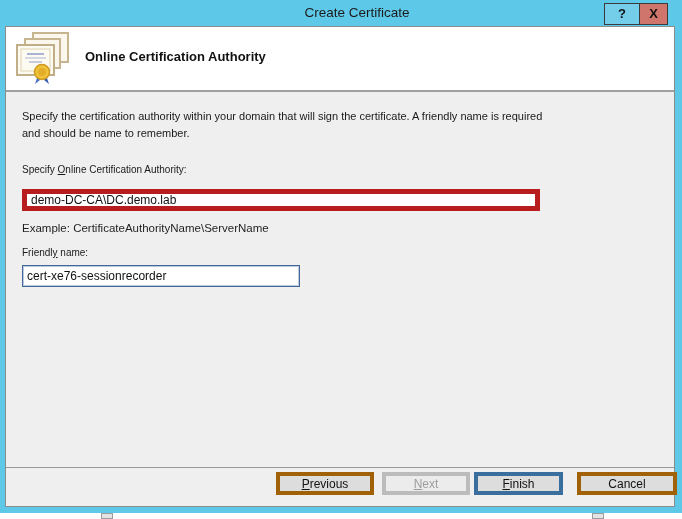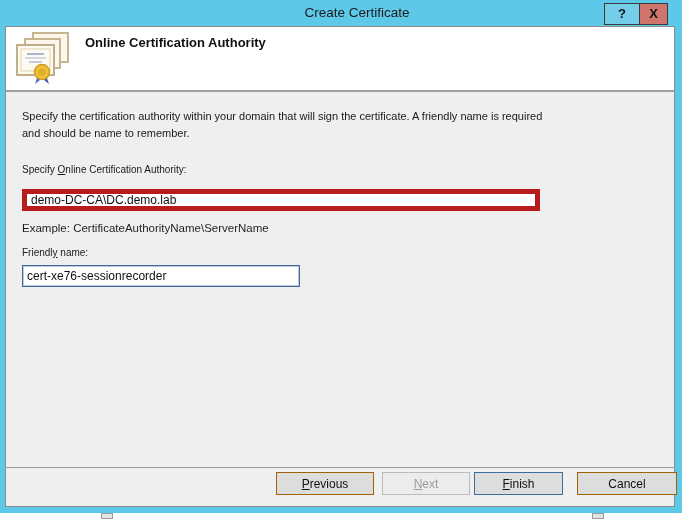--- a/index.html
+++ b/index.html
@@ -13,21 +13,21 @@
   .tb-buttons{position:absolute;top:3px;right:14px;height:22px;display:flex;}
   .tb-btn{box-sizing:border-box;height:22px;border:1px solid #3a3a3a;font-family:"Liberation Sans",sans-serif;
           font-weight:bold;font-size:13px;color:#111;padding:0;line-height:20px;text-align:center;cursor:pointer;}
   .help-btn{width:35px;background:#74cde9;border-right:none;}
   .close-btn{width:29px;background:#d0756c;}
 
   
   .inner{position:absolute;left:6px;top:27px;width:668px;height:479px;background:#efefef;
          box-shadow:0 0 0 1px #8c8c8c;}
   .header{position:absolute;left:0;top:0;width:668px;height:63px;background:#ffffff;}
-  .header-title{position:absolute;left:79px;top:8px;font-size:13px;font-weight:bold;color:#111;}
+  .header-title{position:absolute;left:79px;top:22px;font-size:13px;font-weight:bold;color:#111;}
   .cert-icon{position:absolute;left:8px;top:4px;width:58px;height:56px;display:block;}
   .divider{position:absolute;left:0;top:63px;width:668px;height:2px;background:#9f9f9f;}
 
   .content{position:absolute;left:0;top:65px;width:668px;height:414px;background:#efefef;}
   .desc{position:absolute;left:16px;font-size:11px;color:#1a1a1a;white-space:nowrap;text-align:right;}
   .desc.l1{top:18px;}
   .desc.l2{top:35px;}
 
   .field-label{position:absolute;left:16px;font-size:10px;color:#1a1a1a;white-space:nowrap;}
   .ca-label{top:72px;}
@@ -40,21 +40,21 @@
   .friendly-input{left:16px;top:173px;width:278px;border:1px solid #41679c;outline:1px solid rgba(65,103,156,.35);outline-offset:-2px;}
 
   .select-btn{position:absolute;left:553px;top:97px;width:83px;height:22px;box-sizing:border-box;
               background:#dcdcdc;border:1px solid #8a8a8a;font-family:"Liberation Sans",sans-serif;
               font-size:11.5px;color:#111;cursor:pointer;}
 
   .example{position:absolute;left:16px;top:130px;font-size:11.5px;color:#1f1f1f;white-space:nowrap;}
 
   .footer-sep{position:absolute;left:0;top:375px;width:668px;height:1px;background:#9a9a9a;}
   .wiz-btn{position:absolute;top:380px;height:23px;box-sizing:border-box;background:#dddddd;
-           border:1px solid #a16207;font-family:"Liberation Sans",sans-serif;font-size:12px;color:#111;
+           border:4px solid #a16207;font-family:"Liberation Sans",sans-serif;font-size:12px;color:#111;
            padding:0;cursor:pointer;}
   .wiz-btn .ukey{text-decoration:underline;}
   .btn-previous{left:270px;width:98px;}
   .btn-next{left:376px;width:88px;background:#ececec;border-color:#bcbcbc;color:#9d9d9d;cursor:default;}
   .btn-finish{left:468px;width:89px;border-color:#3a6f9d;}
   .btn-cancel{left:571px;width:100px;}
 
   
   .artifact{position:absolute;height:6px;background:#e3e3e3;border:1px solid #9c9c9c;box-sizing:border-box;}
   .artifact.a1{left:101px;top:513px;width:12px;}

